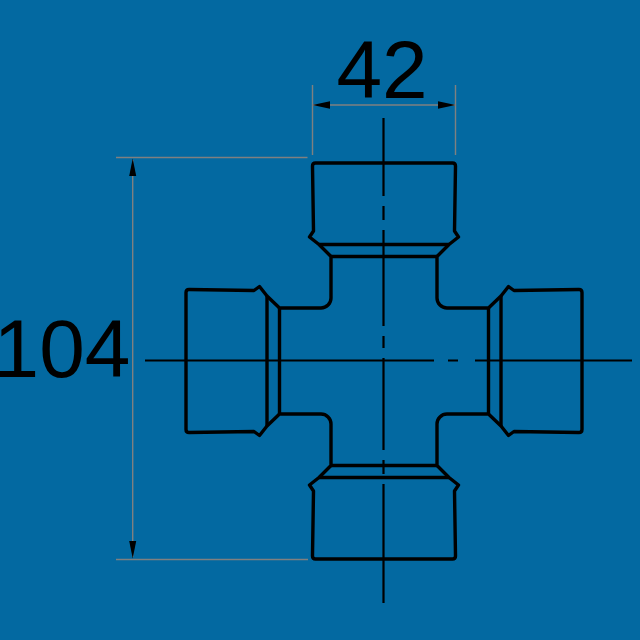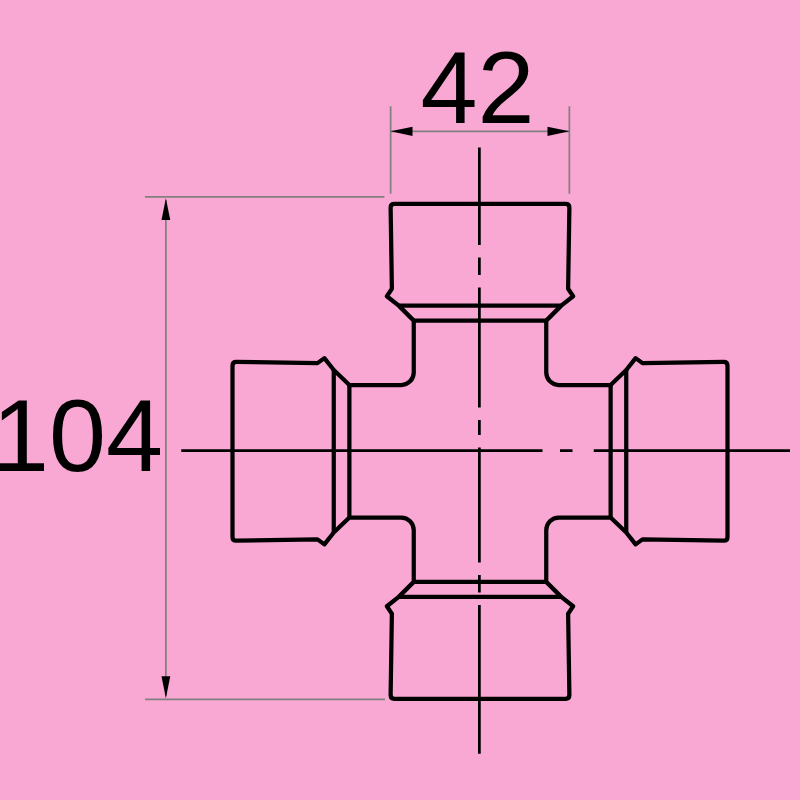--- a/index.html
+++ b/index.html
@@ -3,21 +3,21 @@
 <meta charset="utf-8">
 <style>
   html, body {
     margin: 0;
     padding: 0;
     background: #ffffff;
   }
   .canvas-wrap {
     width: 640px;
     height: 640px;
-    background: #f9a8d4;
+    background: #0369a1;
     position: relative;
   }
   svg { display: block; }
   .outline {
     fill: none;
     stroke: #000000;
     stroke-width: 3.4;
     stroke-linejoin: round;
   }
   .chord {

